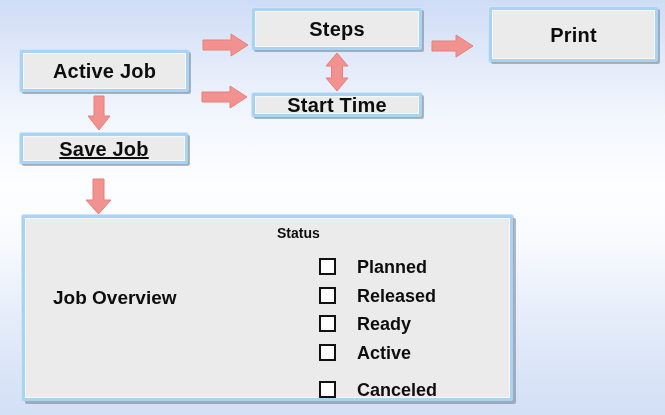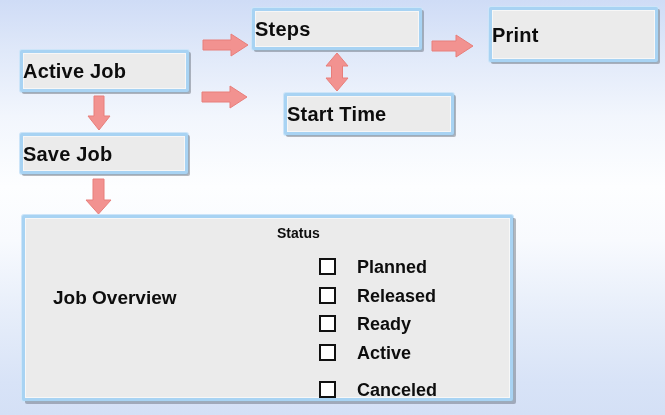--- a/index.html
+++ b/index.html
@@ -30,32 +30,33 @@
     position: absolute;
     box-sizing: border-box;
     background: var(--node-fill, #ebebeb);
     border: 3px solid var(--node-border, #a8d3f3);
     border-radius: 2px;
     box-shadow: 2px 2px 0 rgba(96,102,112,0.45),
                 0 0 0 1px #cde5f9,
                 inset 0 0 0 1px #f7f7f7;
     display: flex;
     align-items: center;
+    justify-content: center;
   }
   .node-label {
     font-size: 20px;
     line-height: 1;
     letter-spacing: 0.2px;
     white-space: nowrap;
   }
   #node-define-job { left: 20px;  top: 50px;  width: 169px; height: 42px; }
   #node-steps      { left: 252px; top: 8px;   width: 170px; height: 42px; }
   #node-print      { left: 489px; top: 7px;   width: 169px; height: 55px; }
-  #node-start-time { left: 252px; top: 93px;  width: 170px; height: 42px; margin-left: 32px; }
-  #node-save-job   { left: 20px;  top: 133px; width: 168px; height: 41px; }
+  #node-start-time { left: 252px; top: 93px;  width: 170px; height: 24px; }
+  #node-save-job   { left: 20px;  top: 133px; width: 168px; height: 31px; text-decoration: underline; }
 
   .arrow-layer {
     position: absolute;
     left: 0; top: 0;
     width: 665px;
     height: 415px;
     pointer-events: none;
   }
   .arrow {
     fill: var(--arrow-fill, #f29290);

